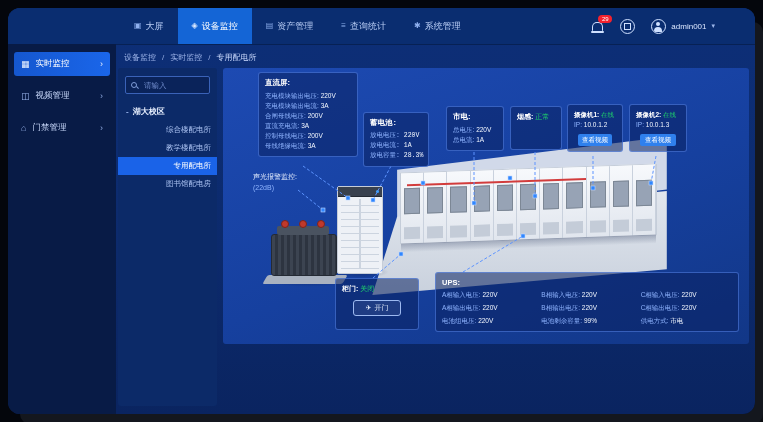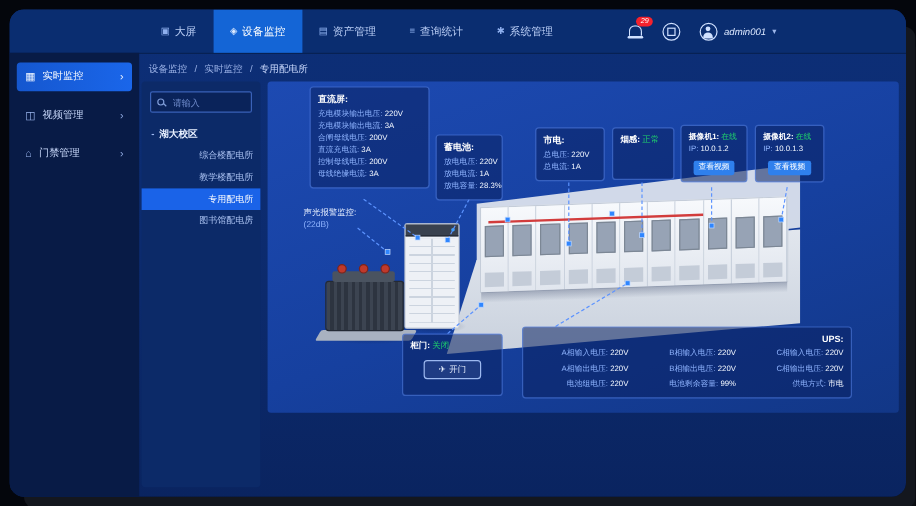--- a/index.html
+++ b/index.html
@@ -9,21 +9,21 @@
     background:linear-gradient(180deg,#0d2f78 0%,#0c2a6c 60%,#0a2460 100%);
     box-shadow:10px 12px 0 -2px #14171e, 20px 24px 0 -7px #0c0e12;}
   
   .topnav{position:absolute;left:0;top:0;right:0;height:36px;background:#0a2d70;display:flex;align-items:center;
     border-bottom:1px solid rgba(0,0,0,.25);}
   .tabs{display:flex;align-items:stretch;height:100%;margin-left:112px;}
   .tab{display:flex;align-items:center;gap:4px;padding:0 14px;font-size:9px;color:#b9cdf5;cursor:pointer;}
   .tab .tico{font-size:8px;color:#8fb0ef;line-height:1;}
   .tab.active{background:#1465d6;color:#ffffff;}
   .tab.active .tico{color:#dceaff;}
-  .navright{margin-left:auto;display:flex;align-items:flex-start;gap:16px;padding-right:108px;font-style:italic;}
+  .navright{margin-left:auto;display:flex;align-items:flex-end;gap:16px;padding-right:40px;}
   .bellwrap{position:relative;width:14px;height:14px;cursor:pointer;}
   .bell{position:absolute;left:2px;top:2px;width:9px;height:8px;border:1px solid #cfe0ff;border-bottom:none;
     border-radius:5px 5px 1px 1px;}
   .bell:after{content:"";position:absolute;left:-2px;bottom:-2px;width:13px;height:2px;background:#cfe0ff;border-radius:1px;}
   .badge{position:absolute;left:8px;top:-5px;min-width:10px;height:8px;background:#f5222d;color:#fff;font-size:6px;
     line-height:8px;text-align:center;border-radius:4px;padding:0 2px;}
   .ringico{width:13px;height:13px;border:1px solid #cfe0ff;border-radius:50%;position:relative;cursor:pointer;}
   .ringico:after{content:"";position:absolute;left:3px;top:3px;width:5px;height:5px;border:1px solid #cfe0ff;}
   .userchip{display:flex;align-items:center;gap:5px;cursor:pointer;}
   .avatar{width:13px;height:13px;border:1px solid #cfe0ff;border-radius:50%;position:relative;overflow:hidden;}
@@ -286,21 +286,21 @@
     <div class="box" style="left:35px;top:4px;width:100px;">
       <div class="bt">直流屏:</div>
       <div class="brow"><span class="bl">充电模块输出电压:</span> <span class="bv">220V</span></div>
       <div class="brow"><span class="bl">充电模块输出电流:</span> <span class="bv">3A</span></div>
       <div class="brow"><span class="bl">合闸母线电压:</span> <span class="bv">200V</span></div>
       <div class="brow"><span class="bl">直流充电流:</span> <span class="bv">3A</span></div>
       <div class="brow"><span class="bl">控制母线电压:</span> <span class="bv">200V</span></div>
       <div class="brow"><span class="bl">母线绝缘电流:</span> <span class="bv">3A</span></div>
     </div>
 
-    <div class="box" style="left:140px;top:44px;width:56px;">
+    <div class="box" style="left:140px;top:44px;width:66px;font-family:Liberation Mono, monospace;">
       <div class="bt">蓄电池:</div>
       <div class="brow"><span class="bl">放电电压:</span> <span class="bv">220V</span></div>
       <div class="brow"><span class="bl">放电电流:</span> <span class="bv">1A</span></div>
       <div class="brow"><span class="bl">放电容量:</span> <span class="bv">28.3%</span></div>
     </div>
 
     <div class="box" style="left:223px;top:38px;width:58px;">
       <div class="bt">市电:</div>
       <div class="brow"><span class="bl">总电压:</span> <span class="bv">220V</span></div>
       <div class="brow"><span class="bl">总电流:</span> <span class="bv">1A</span></div>
@@ -328,21 +328,21 @@
     </div>
 
     <div class="box" style="left:112px;top:210px;width:84px;height:52px;text-align:center;">
       <div class="brow" style="font-size:7px;text-align:left;"><span class="bl" style="color:#fff;font-weight:bold;">柜门:</span> <span class="bv green">关闭</span></div>
       <div class="btn-ghost">
         <span>✈</span>
         <span>开门</span>
       </div>
     </div>
 
-    <div class="box" style="left:212px;top:204px;width:275px;height:60px;text-align:right;">
+    <div class="box" style="left:212px;top:204px;width:304px;height:60px;">
       <div class="bt">UPS:</div>
       <div class="upsgrid">
         <div class="brow"><span class="bl">A相输入电压:</span> <span class="bv">220V</span></div>
         <div class="brow"><span class="bl">B相输入电压:</span> <span class="bv">220V</span></div>
         <div class="brow"><span class="bl">C相输入电压:</span> <span class="bv">220V</span></div>
         <div class="brow"><span class="bl">A相输出电压:</span> <span class="bv">220V</span></div>
         <div class="brow"><span class="bl">B相输出电压:</span> <span class="bv">220V</span></div>
         <div class="brow"><span class="bl">C相输出电压:</span> <span class="bv">220V</span></div>
         <div class="brow"><span class="bl">电池组电压:</span> <span class="bv">220V</span></div>
         <div class="brow"><span class="bl">电池剩余容量:</span> <span class="bv">99%</span></div>

